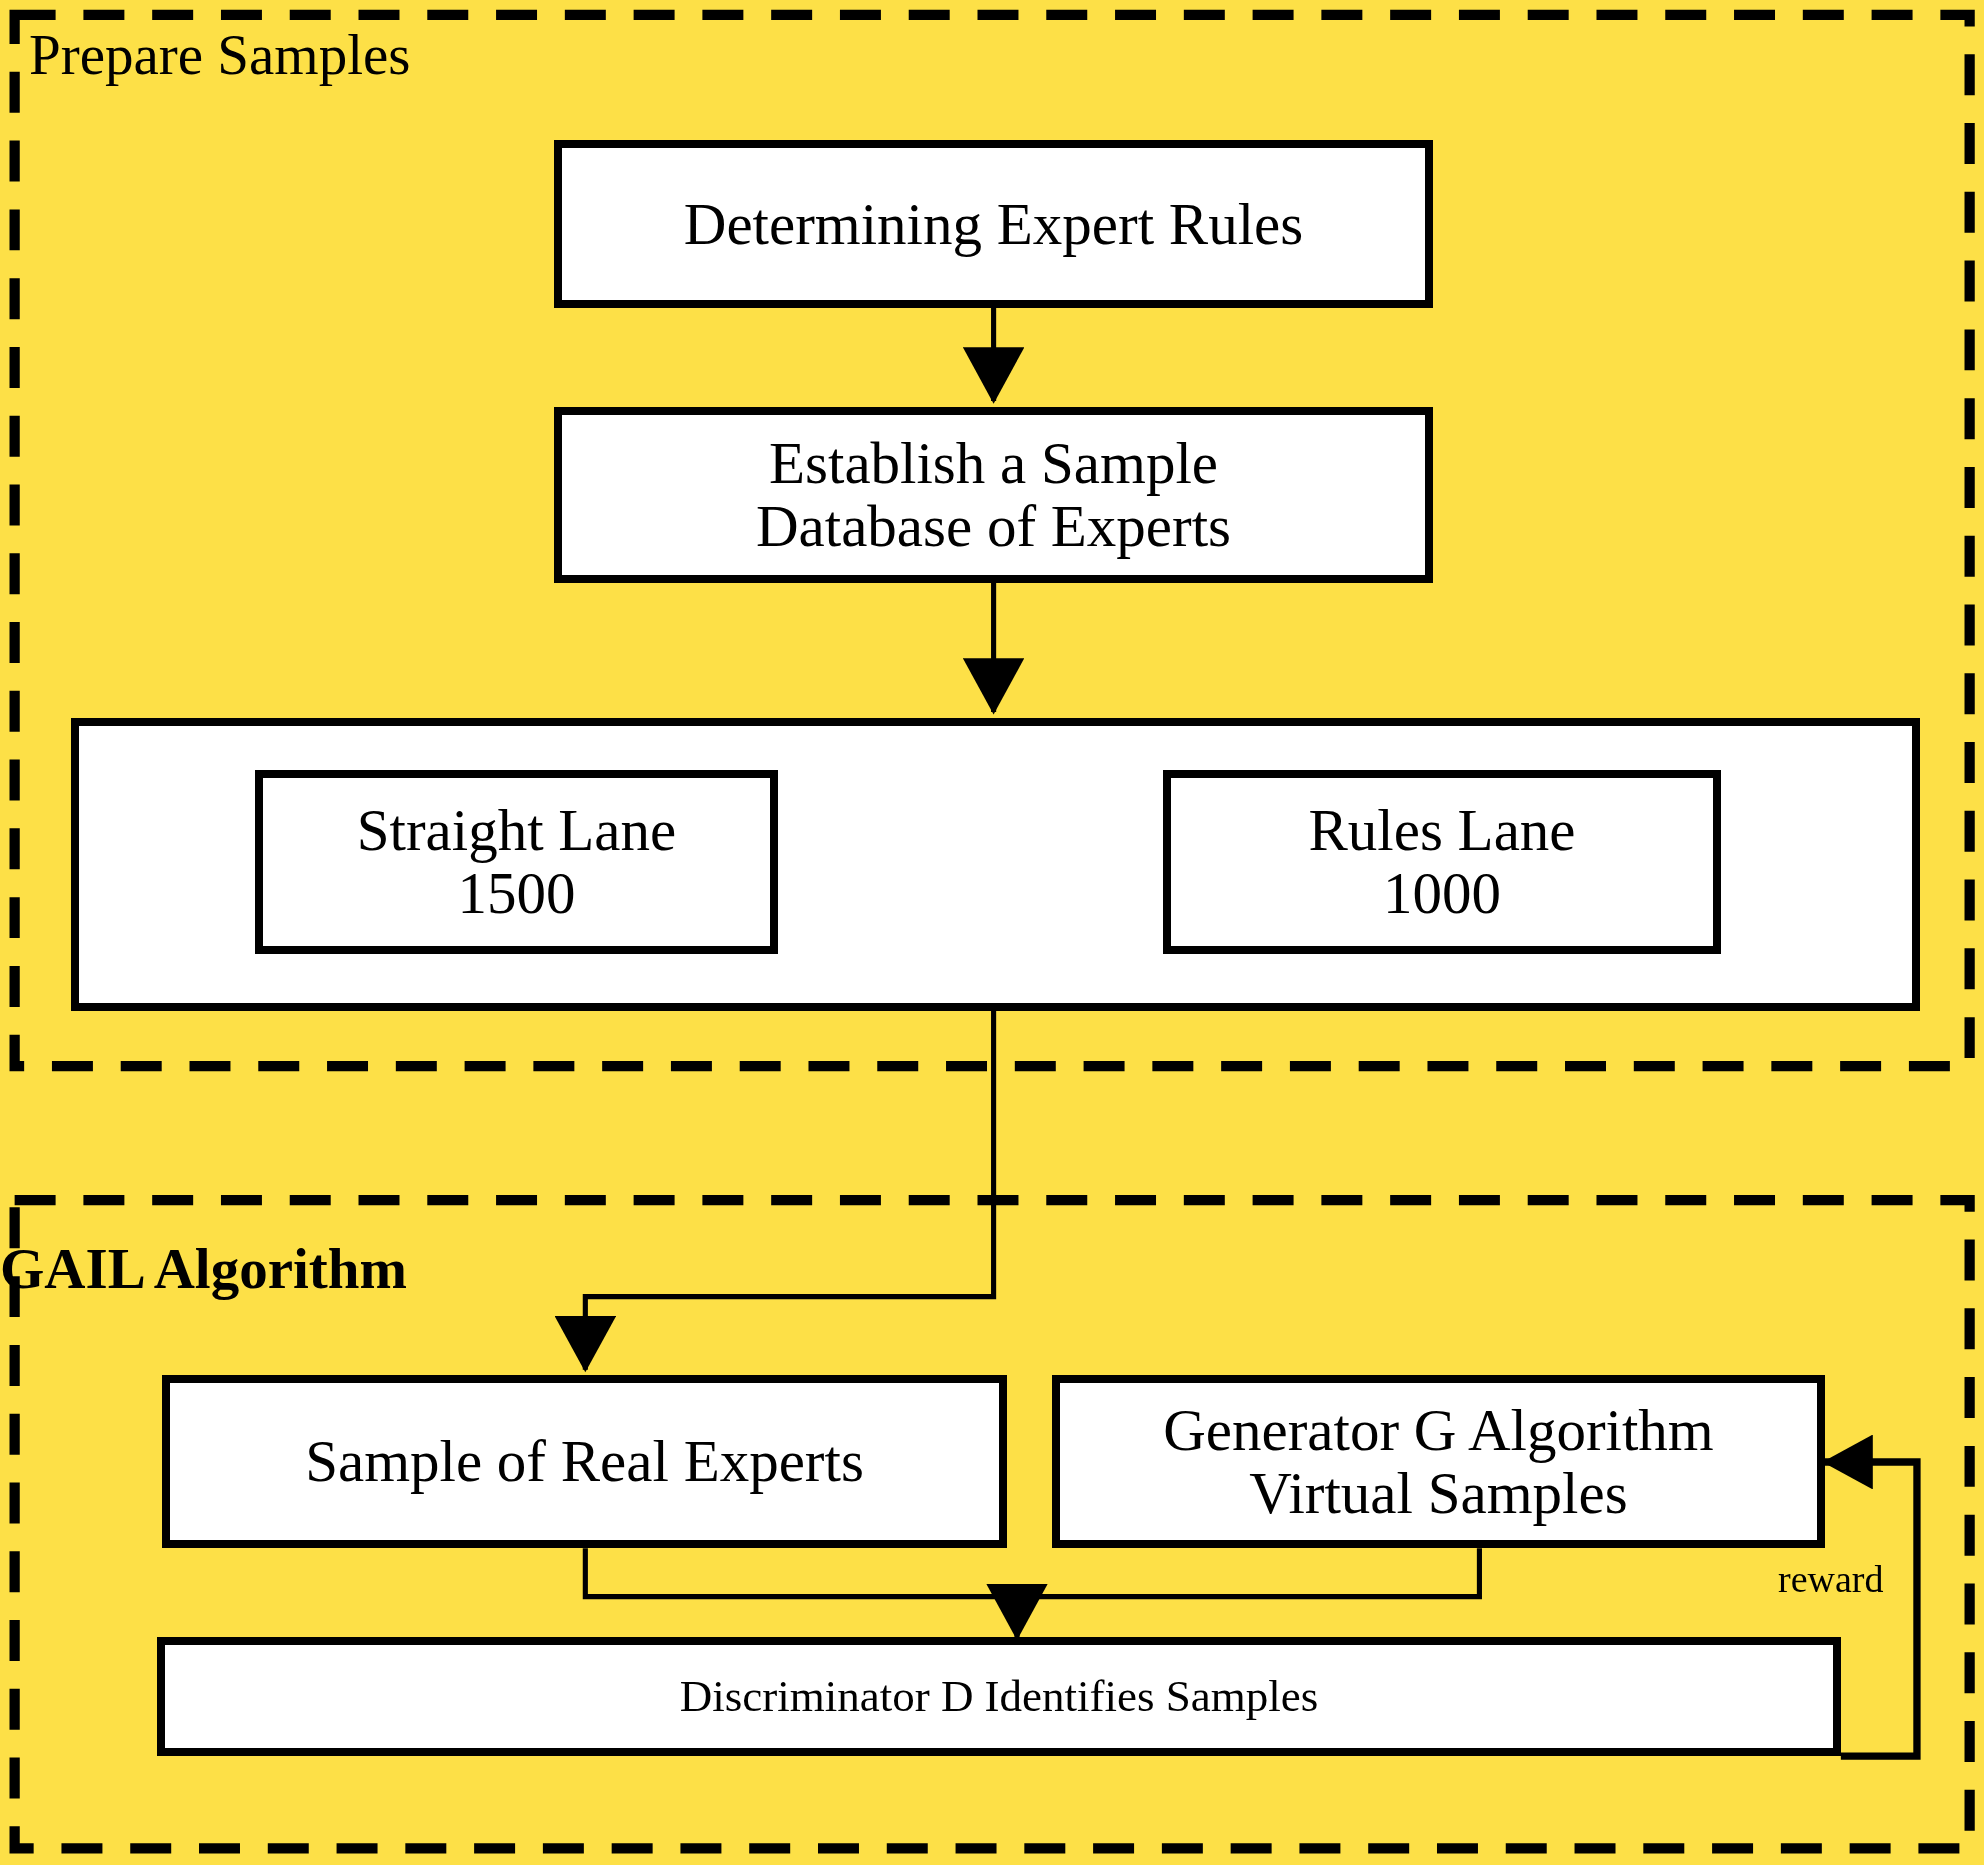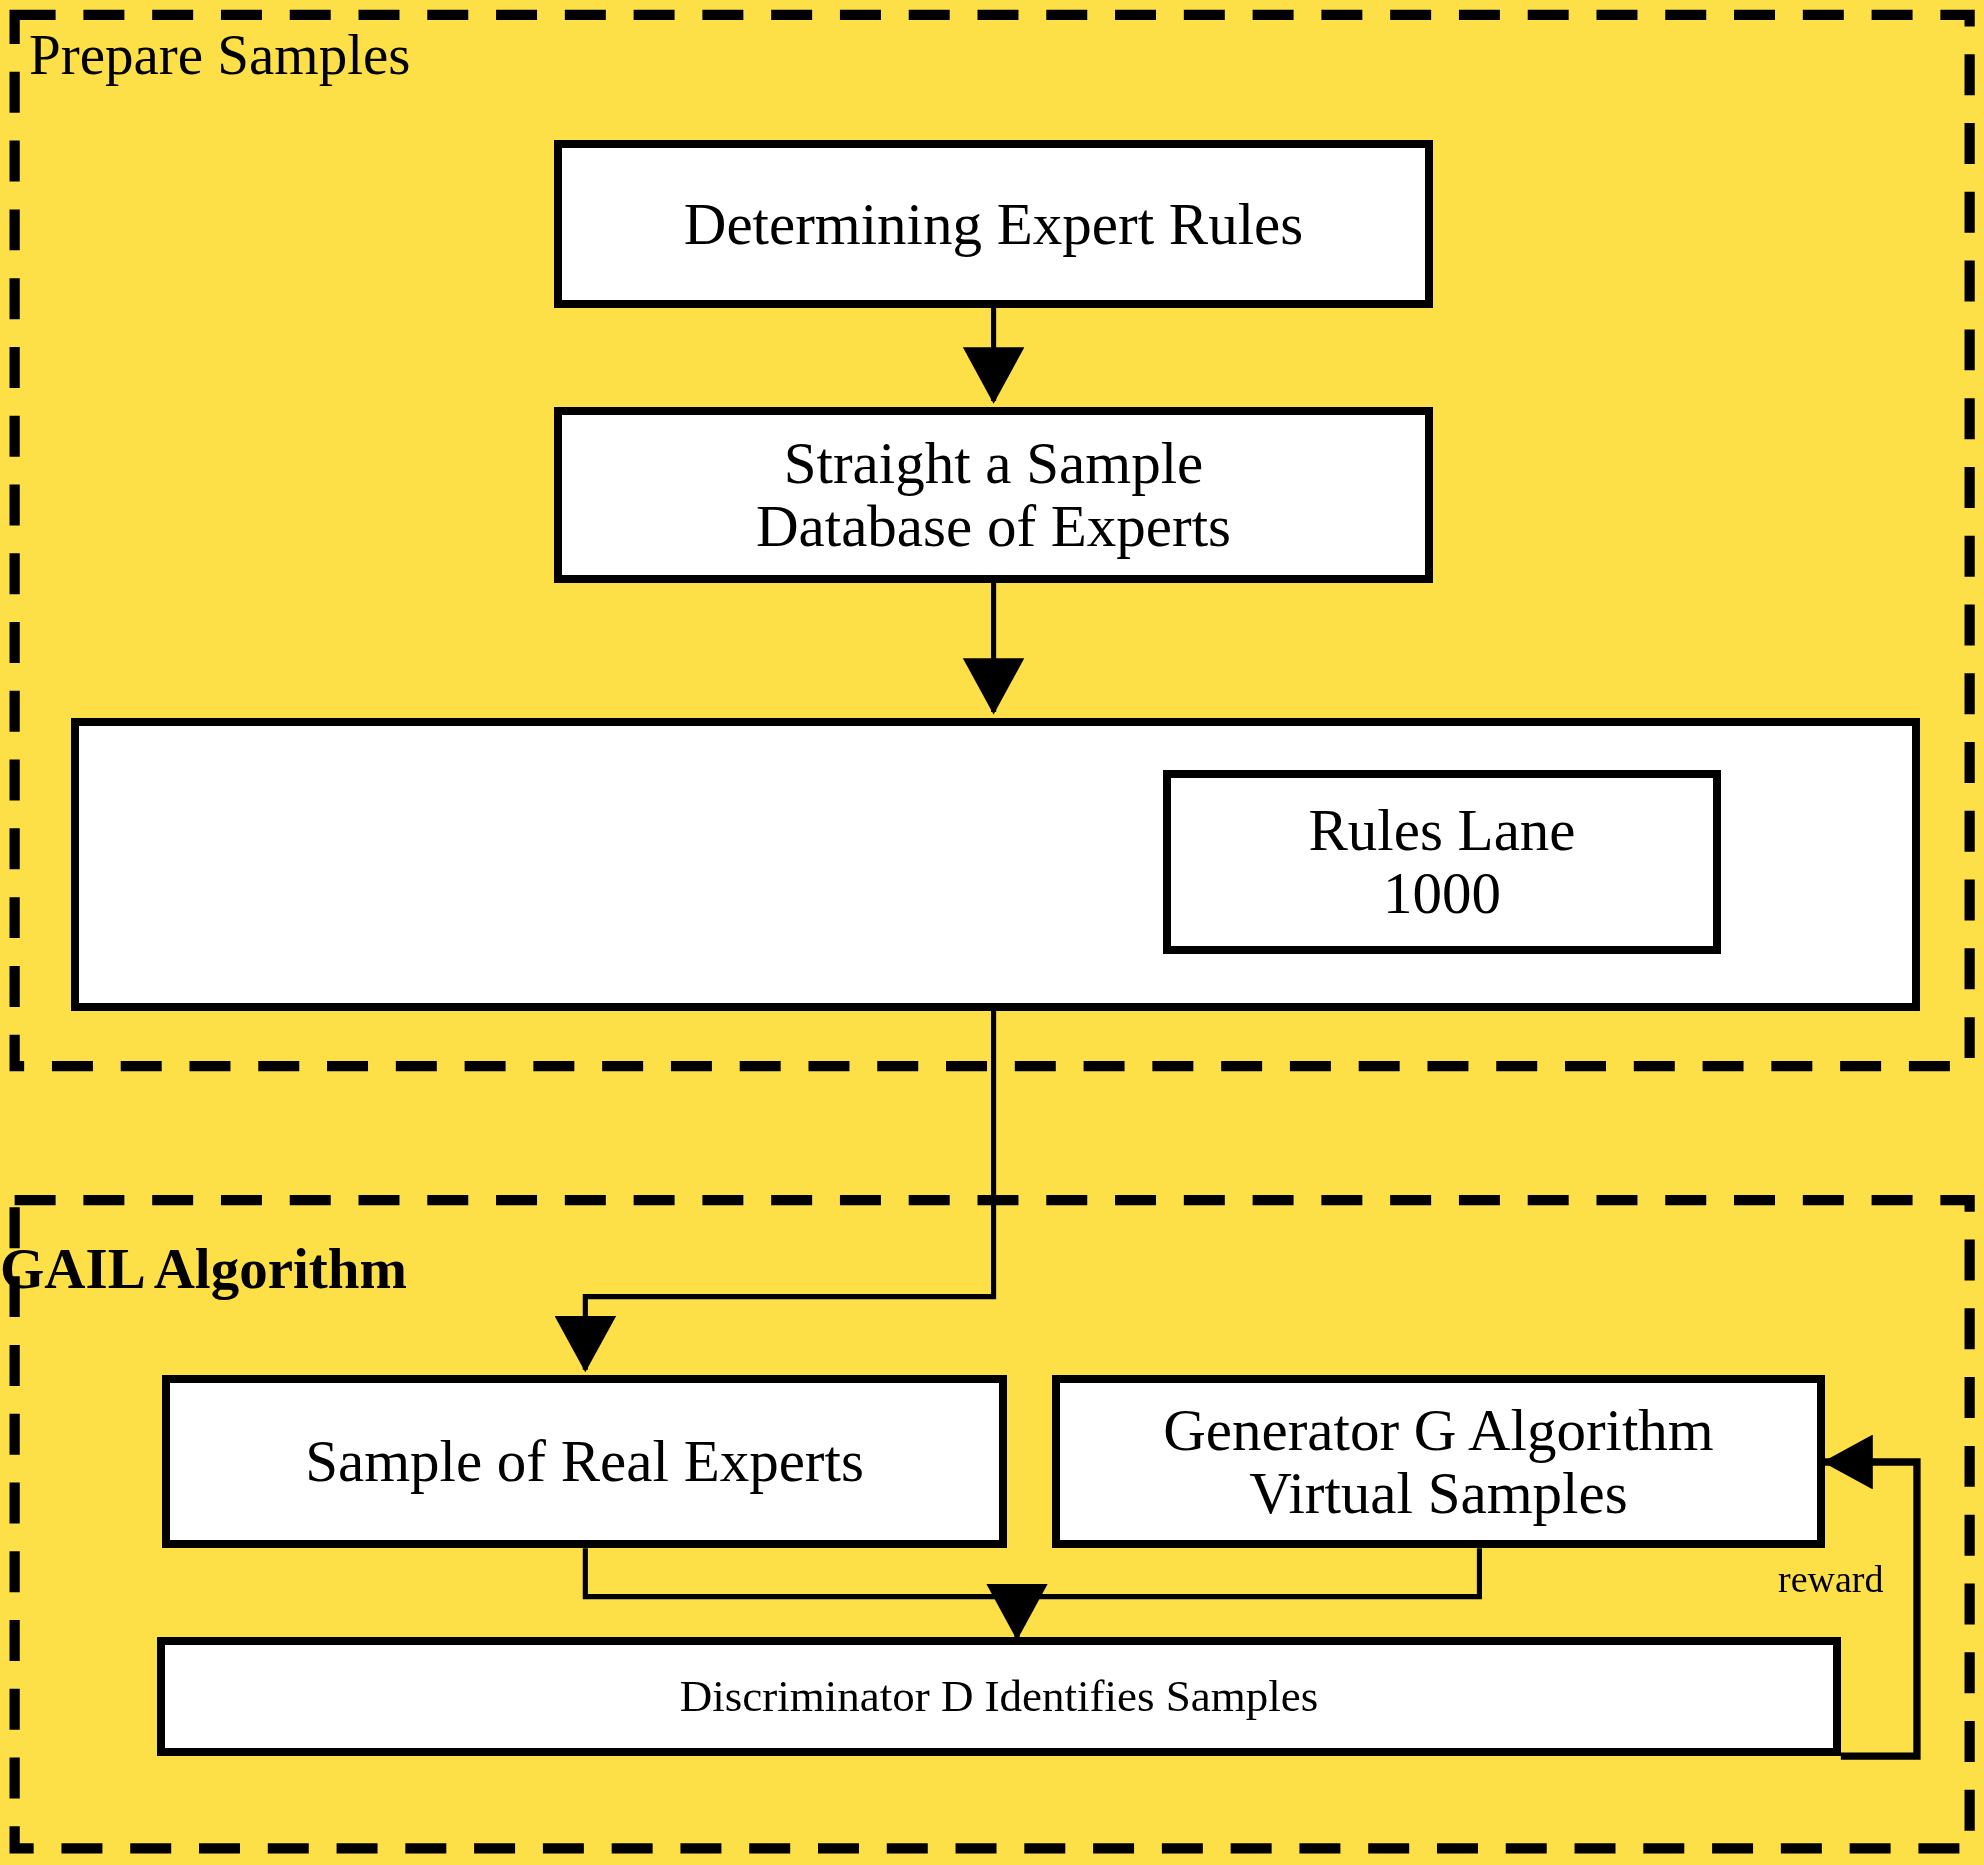--- a/index.html
+++ b/index.html
@@ -93,26 +93,30 @@
 
   <div class="group-label" style="left:29px; top:22px; font-size:57px;">Prepare Samples</div>
 
   <div class="group-label" style="left:0; top:1236px; width:1772px; text-align:left; font-size:57px;font-weight:bold;">GAIL Algorithm</div>
 
   <div class="node" style="left:554px; top:140px; width:879px; height:168px; font-size:59px;">
     <span class="line">Determining Expert Rules</span>
   </div>
 
   <div class="node" style="left:554px; top:407px; width:879px; height:176px; font-size:59px;">
-    <span class="line">Straight a Sample</span>
+    <span class="line">Establish a Sample</span>
     <span class="line">Database of Experts</span>
   </div>
 
   <div class="container-box" style="left:71px; top:718px; width:1849px; height:293px;"></div>
 
+  <div class="node" style="left:255px; top:770px; width:523px; height:184px; font-size:59px;">
+    <span class="line">Straight Lane</span>
+    <span class="line">1500</span>
+  </div>
 
   <div class="node" style="left:1163px; top:770px; width:558px; height:184px; font-size:59px;">
     <span class="line">Rules Lane</span>
     <span class="line">1000</span>
   </div>
 
   <div class="node" style="left:162px; top:1375px; width:845px; height:173px; font-size:59px;">
     <span class="line">Sample of Real Experts</span>
   </div>
 

